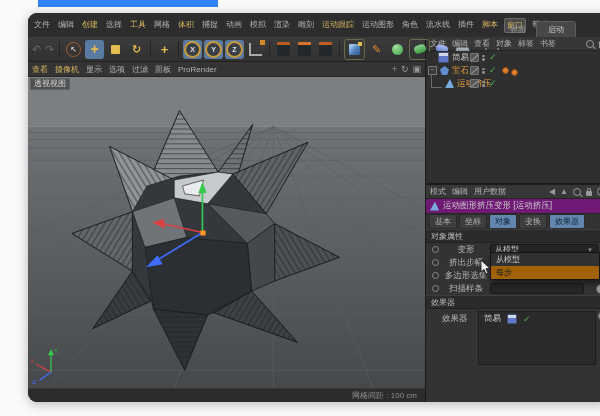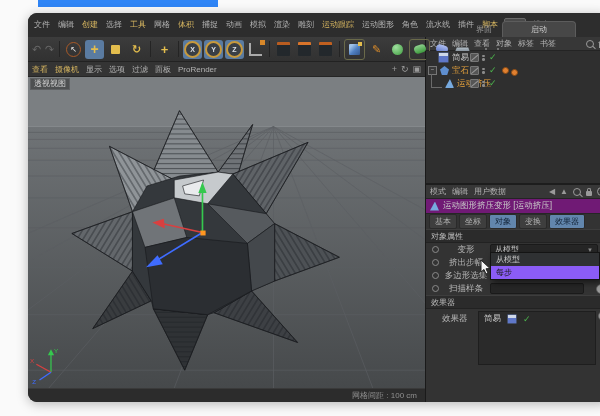--- a/index.html
+++ b/index.html
@@ -10,21 +10,21 @@
        border-radius:9px;overflow:hidden;box-shadow:0 2px 12px rgba(0,0,0,.28);}
   
   .topbar{position:absolute;left:0;top:0;right:0;height:24px;background:#2d2d2d;}
   .menubar{position:absolute;left:4px;top:5px;display:flex;gap:4px;}
   .menubar .mi{font-size:8px;color:#b3b3b3;padding:1px 2px;white-space:nowrap;cursor:default;}
   .menubar .mi.hl{color:#d7b660;}
   .menubar .mi.box{background:#4a4a4a;border:1px solid #6a6a6a;border-radius:2px;color:#d7b660;}
   .layout-tabs{position:absolute;right:34px;top:8px;display:flex;align-items:center;gap:6px;}
   .lt-plain{font-size:8px;color:#9a9a9a;padding:2px 4px;}
   .lt-tab{font-size:8px;color:#cfcfcf;background:#474747;border:1px solid #5c5c5c;border-bottom:none;
-          border-radius:4px 4px 0 0;padding:2px 28px;}
+          border-radius:4px 4px 0 0;padding:2px 11px;}
   
   .main{position:absolute;left:0;top:24px;right:0;bottom:0;display:flex;}
   .left-col{flex:1;display:flex;flex-direction:column;min-width:0;}
   
   .toolbar{height:24px;background:linear-gradient(#3c3c3c,#313131);display:flex;align-items:center;
            gap:2px;padding:0 3px;border-bottom:1px solid #222;}
   .ti{width:19px;height:19px;border-radius:3px;display:flex;align-items:center;justify-content:center;
       font-size:11px;color:#bbb;position:relative;flex:0 0 auto;}
   .ti.dim{color:#666;width:11px;}
   .ti.act{background:#5a7ba1;}
@@ -110,21 +110,21 @@
   .adot{width:5px;height:5px;border-radius:50%;border:1px solid #8a8a8a;margin:0 4px 0 6px;flex:0 0 auto;}
   .plabel{width:46px;white-space:nowrap;overflow:hidden;text-align:center;}
   .combo{position:absolute;left:64px;right:12px;top:1px;bottom:1px;background:#262626;border:1px solid #1a1a1a;
          border-radius:2px;color:#c8c8c8;font-size:8px;display:flex;align-items:center;padding:0 4px;}
   .combo .arr{margin-left:auto;color:#8a8a8a;font-size:6px;}
   .linkfield{position:absolute;left:64px;right:26px;top:1px;bottom:1px;background:#262626;border:1px solid #1a1a1a;border-radius:2px;}
   .rowic{position:absolute;right:4px;top:2px;display:flex;gap:3px;}
   .popup{position:absolute;left:64px;top:67px;width:108px;background:#2f3133;border:1px solid #141414;
          box-shadow:2px 3px 6px rgba(0,0,0,.5);z-index:5;}
   .opt{height:13px;display:flex;align-items:center;padding:0 5px;font-size:8px;color:#c8c8c8;}
-  .opt.hover{background:#8b5cf6;color:#1d1d1d;}
+  .opt.hover{background:#a16207;color:#1d1d1d;}
   .eff-wrap{position:relative;height:58px;}
   .eff-label{position:absolute;left:16px;top:4px;font-size:8.5px;color:#b5b5b5;}
   .eff-box{position:absolute;left:52px;right:14px;top:2px;bottom:2px;background:#2a2a2a;border:1px solid #1e1e1e;}
   .eff-item{height:14px;display:flex;align-items:center;gap:6px;padding:0 5px;font-size:8.5px;color:#c8c8c8;}
   .effic{width:8px;height:8px;background:linear-gradient(#cfd8e8 40%,#5f77c8 40%);border:1px solid #44506e;border-radius:1px;}
   .strength{position:absolute;left:0;right:0;bottom:22px;height:14px;display:flex;align-items:center;font-size:8.5px;color:#b5b5b5;}
   .sval{width:44px;height:10px;background:#232323;border:1px solid #1a1a1a;border-radius:2px;color:#c8c8c8;
         font-size:8px;display:flex;align-items:center;justify-content:center;margin-left:2px;}
   .slider{flex:1;height:5px;background:#a2a2a2;border-radius:2px;margin:0 8px 0 8px;position:relative;}
   .slider .hnd{position:absolute;right:0;top:-2px;width:3px;height:9px;background:#e0b050;border-radius:1px;}

